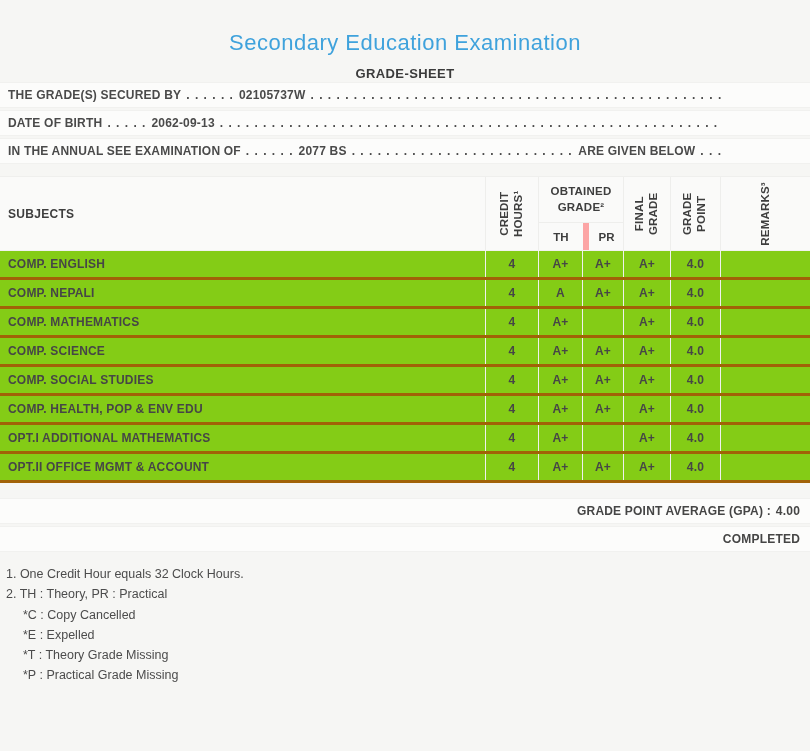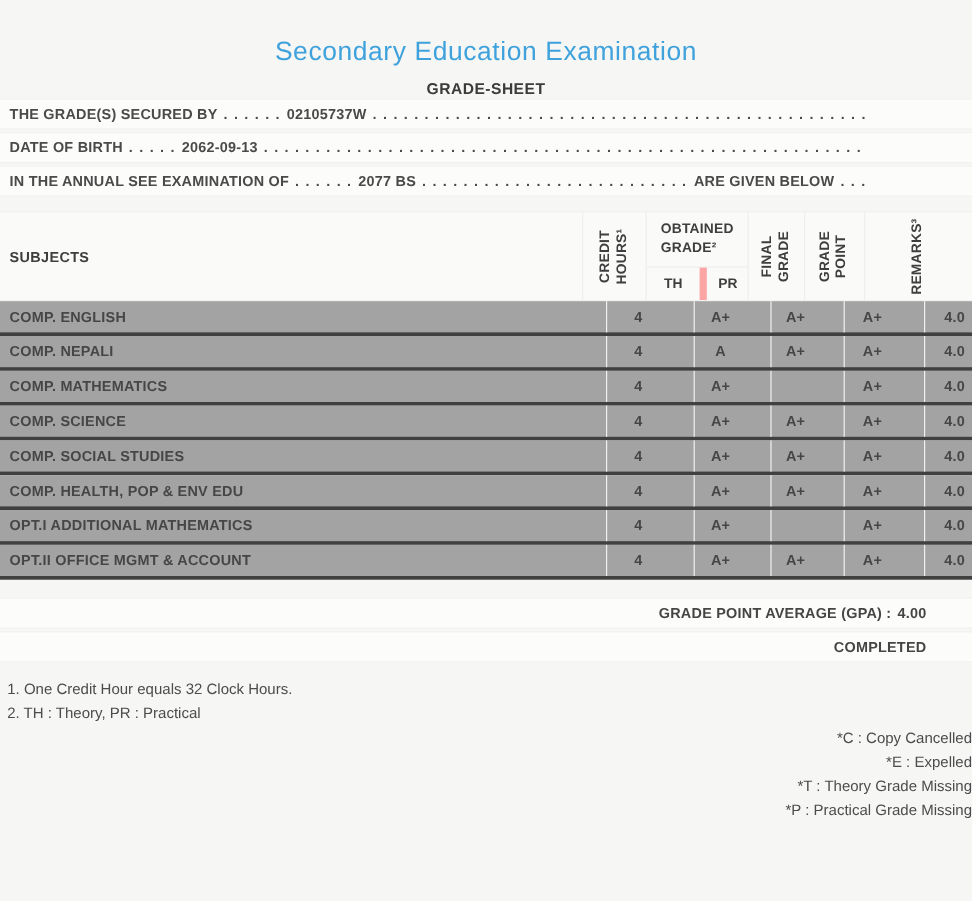--- a/index.html
+++ b/index.html
@@ -80,40 +80,39 @@
     font-size: 11.5px;
     font-weight: 700;
     line-height: 1.2;
     color: #3e3e3e;
     letter-spacing: 0.2px;
   }
   .th-obtained { border-left: 1px solid #eeeeec; display: flex; flex-direction: column; }
   .obt-label {
     flex: 1;
     display: flex; align-items: center; justify-content: center;
-    white-space: pre-line; 
+    white-space: pre-line; text-align: center;
     font-size: 11.5px; font-weight: 700; color: #3e3e3e;
     line-height: 1.35;
     border-bottom: 1px solid #eeeeec;
     letter-spacing: 0.2px;
   }
   .obt-sub { height: 27px; display: grid; grid-template-columns: 44px 41px; }
   .obt-sub .subhdr {
     display: flex; align-items: center; justify-content: center;
     font-size: 11.5px; font-weight: 700; color: #3e3e3e;
   }
   .obt-sub .subhdr + .subhdr { border-left: 6px solid #fca5a5; }
 
   .trow {
     display: grid;
     grid-template-columns: 485px 53px 44px 41px 47px 50px 90px;
     height: 29px;
-    background: #a3a3a3;
-    border-bottom: 3px solid #404040;
-    gap: 20px;
+    background: #84cc16;
+    border-bottom: 3px solid #a16207;
   }
   .trow > div {
     display: flex; align-items: center; justify-content: center;
     border-left: 1px solid #f0f0ee;
     font-size: 12px; font-weight: 700; color: #464646;
     letter-spacing: 0.2px;
   }
   .trow > div:first-child {
     border-left: none;
     justify-content: flex-start;
@@ -121,29 +120,29 @@
   }
 
   .summary { margin-top: 15px; }
   .sum-line {
     height: 26px;
     background: #fcfcfb;
     border-top: 1px solid #f1f1ef;
     border-bottom: 1px solid #f1f1ef;
     margin-bottom: 2px;
     display: flex; align-items: center; justify-content: flex-end;
-    padding-right: 38px;
+    padding-right: 10px;
     font-size: 12px; font-weight: 700; color: #454545;
     letter-spacing: 0.2px;
   }
   .gpa-val { margin-left: 5px; }
 
   .footnotes { margin-top: 12px; padding-left: 6px; font-size: 12.5px; color: #4c4c4c; }
   .note { line-height: 20.3px; }
-  .note.indent { padding-left: 17px; text-align: right; }
+  .note.indent { padding-left: 17px; }
 </style>
 </head>
 <body>
 
 <div class="page">
 
   <div class="title">Secondary Education Examination</div>
   <div class="subtitle">GRADE-SHEET</div>
 
   <div class="info">

